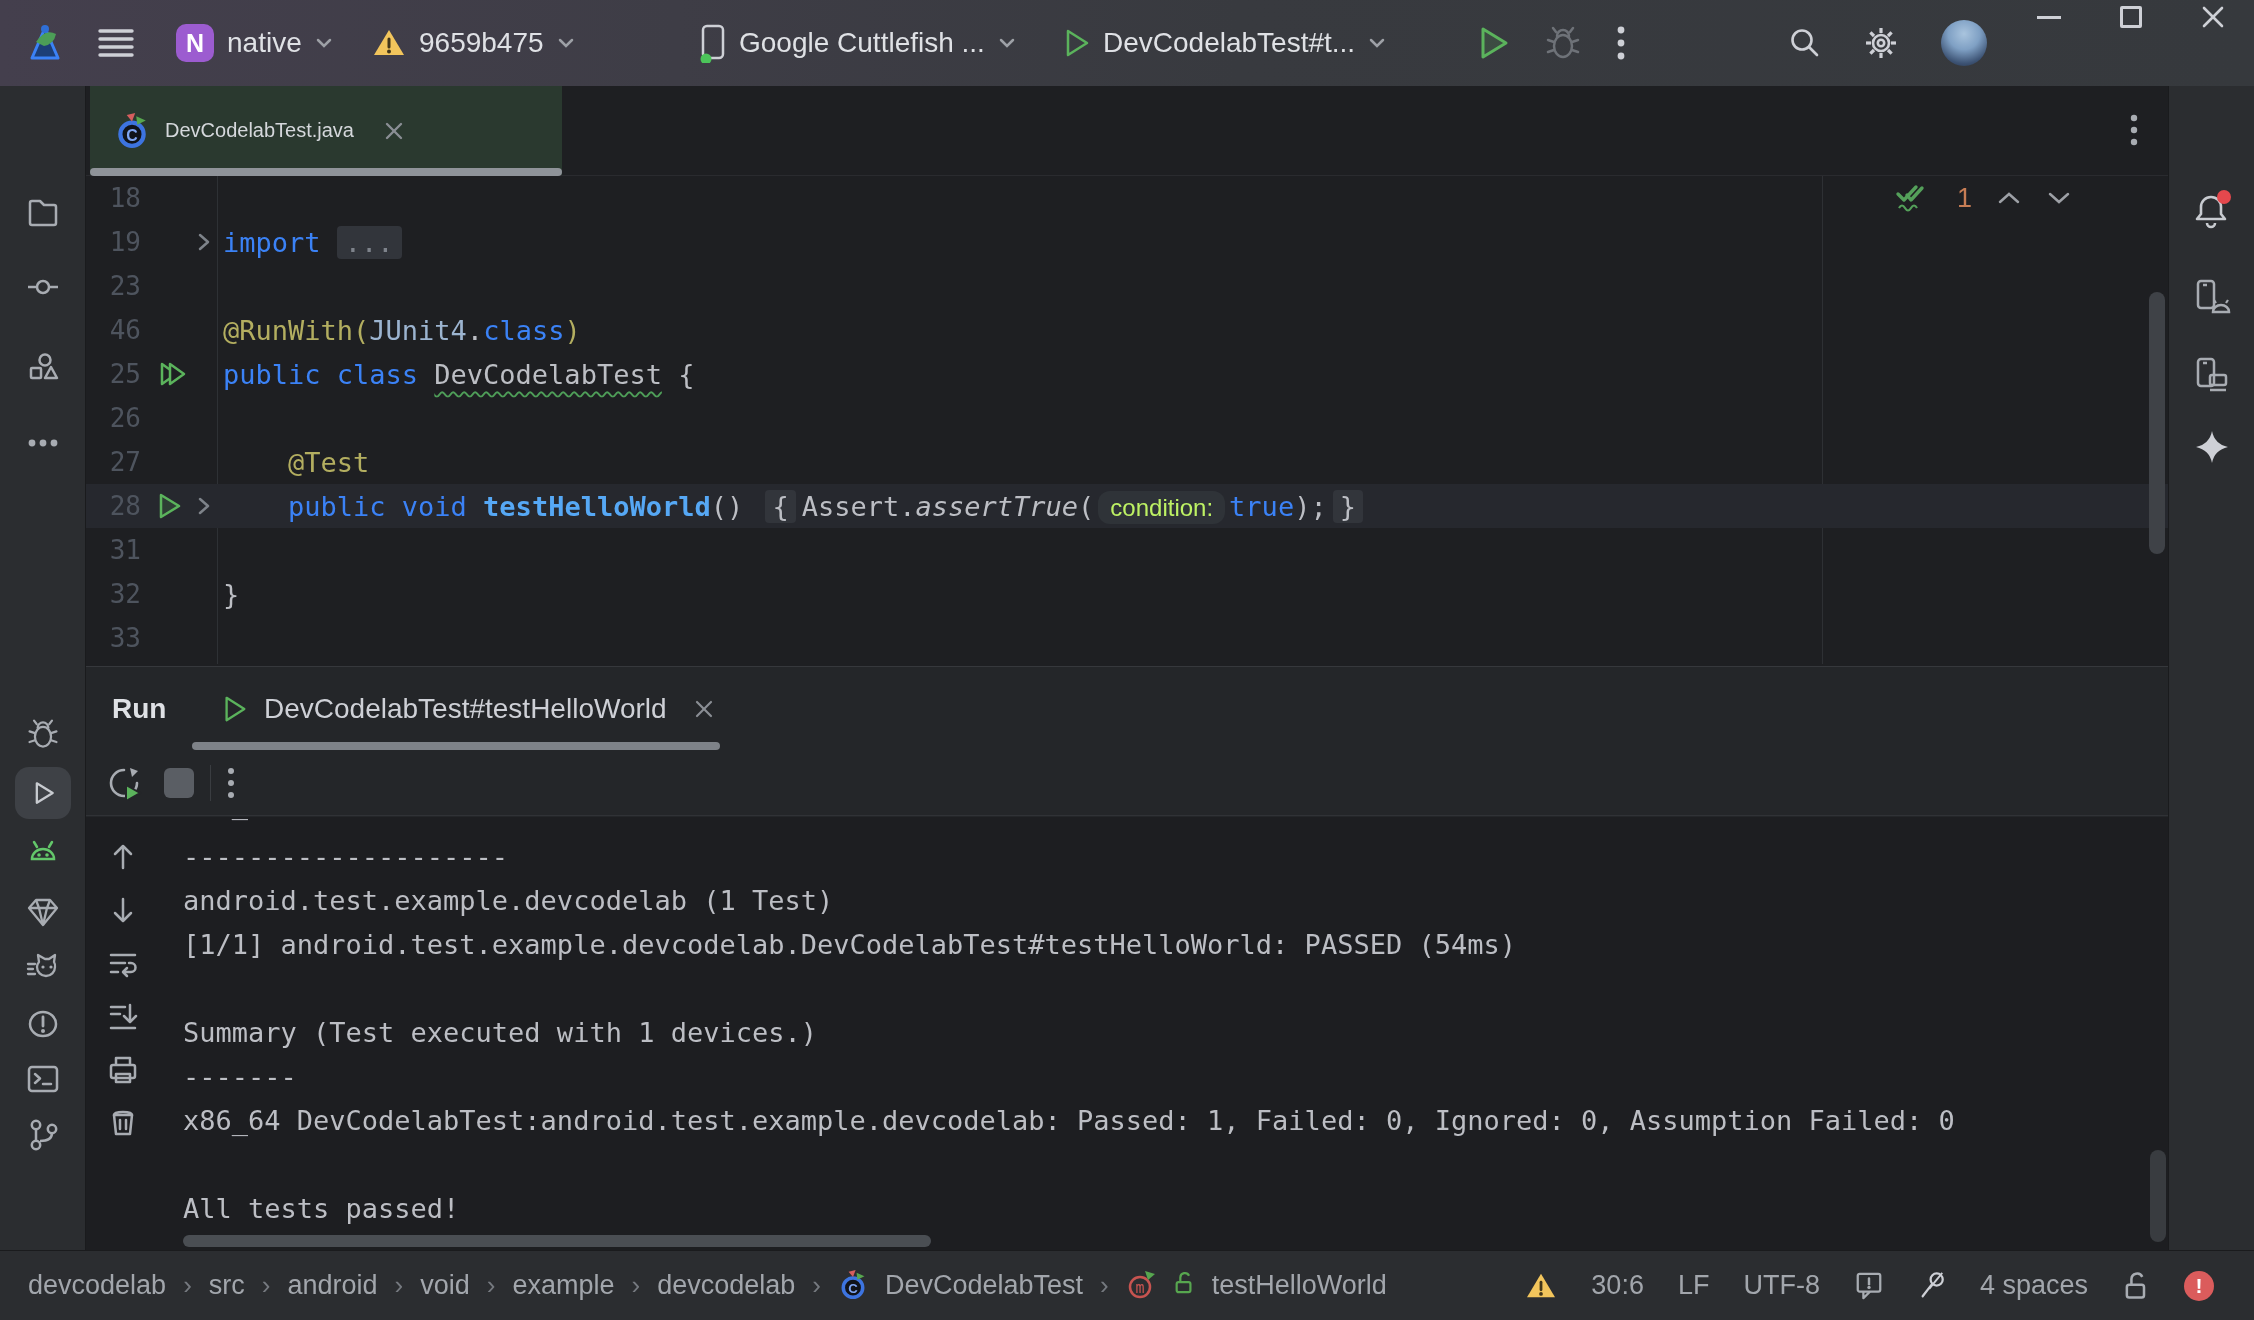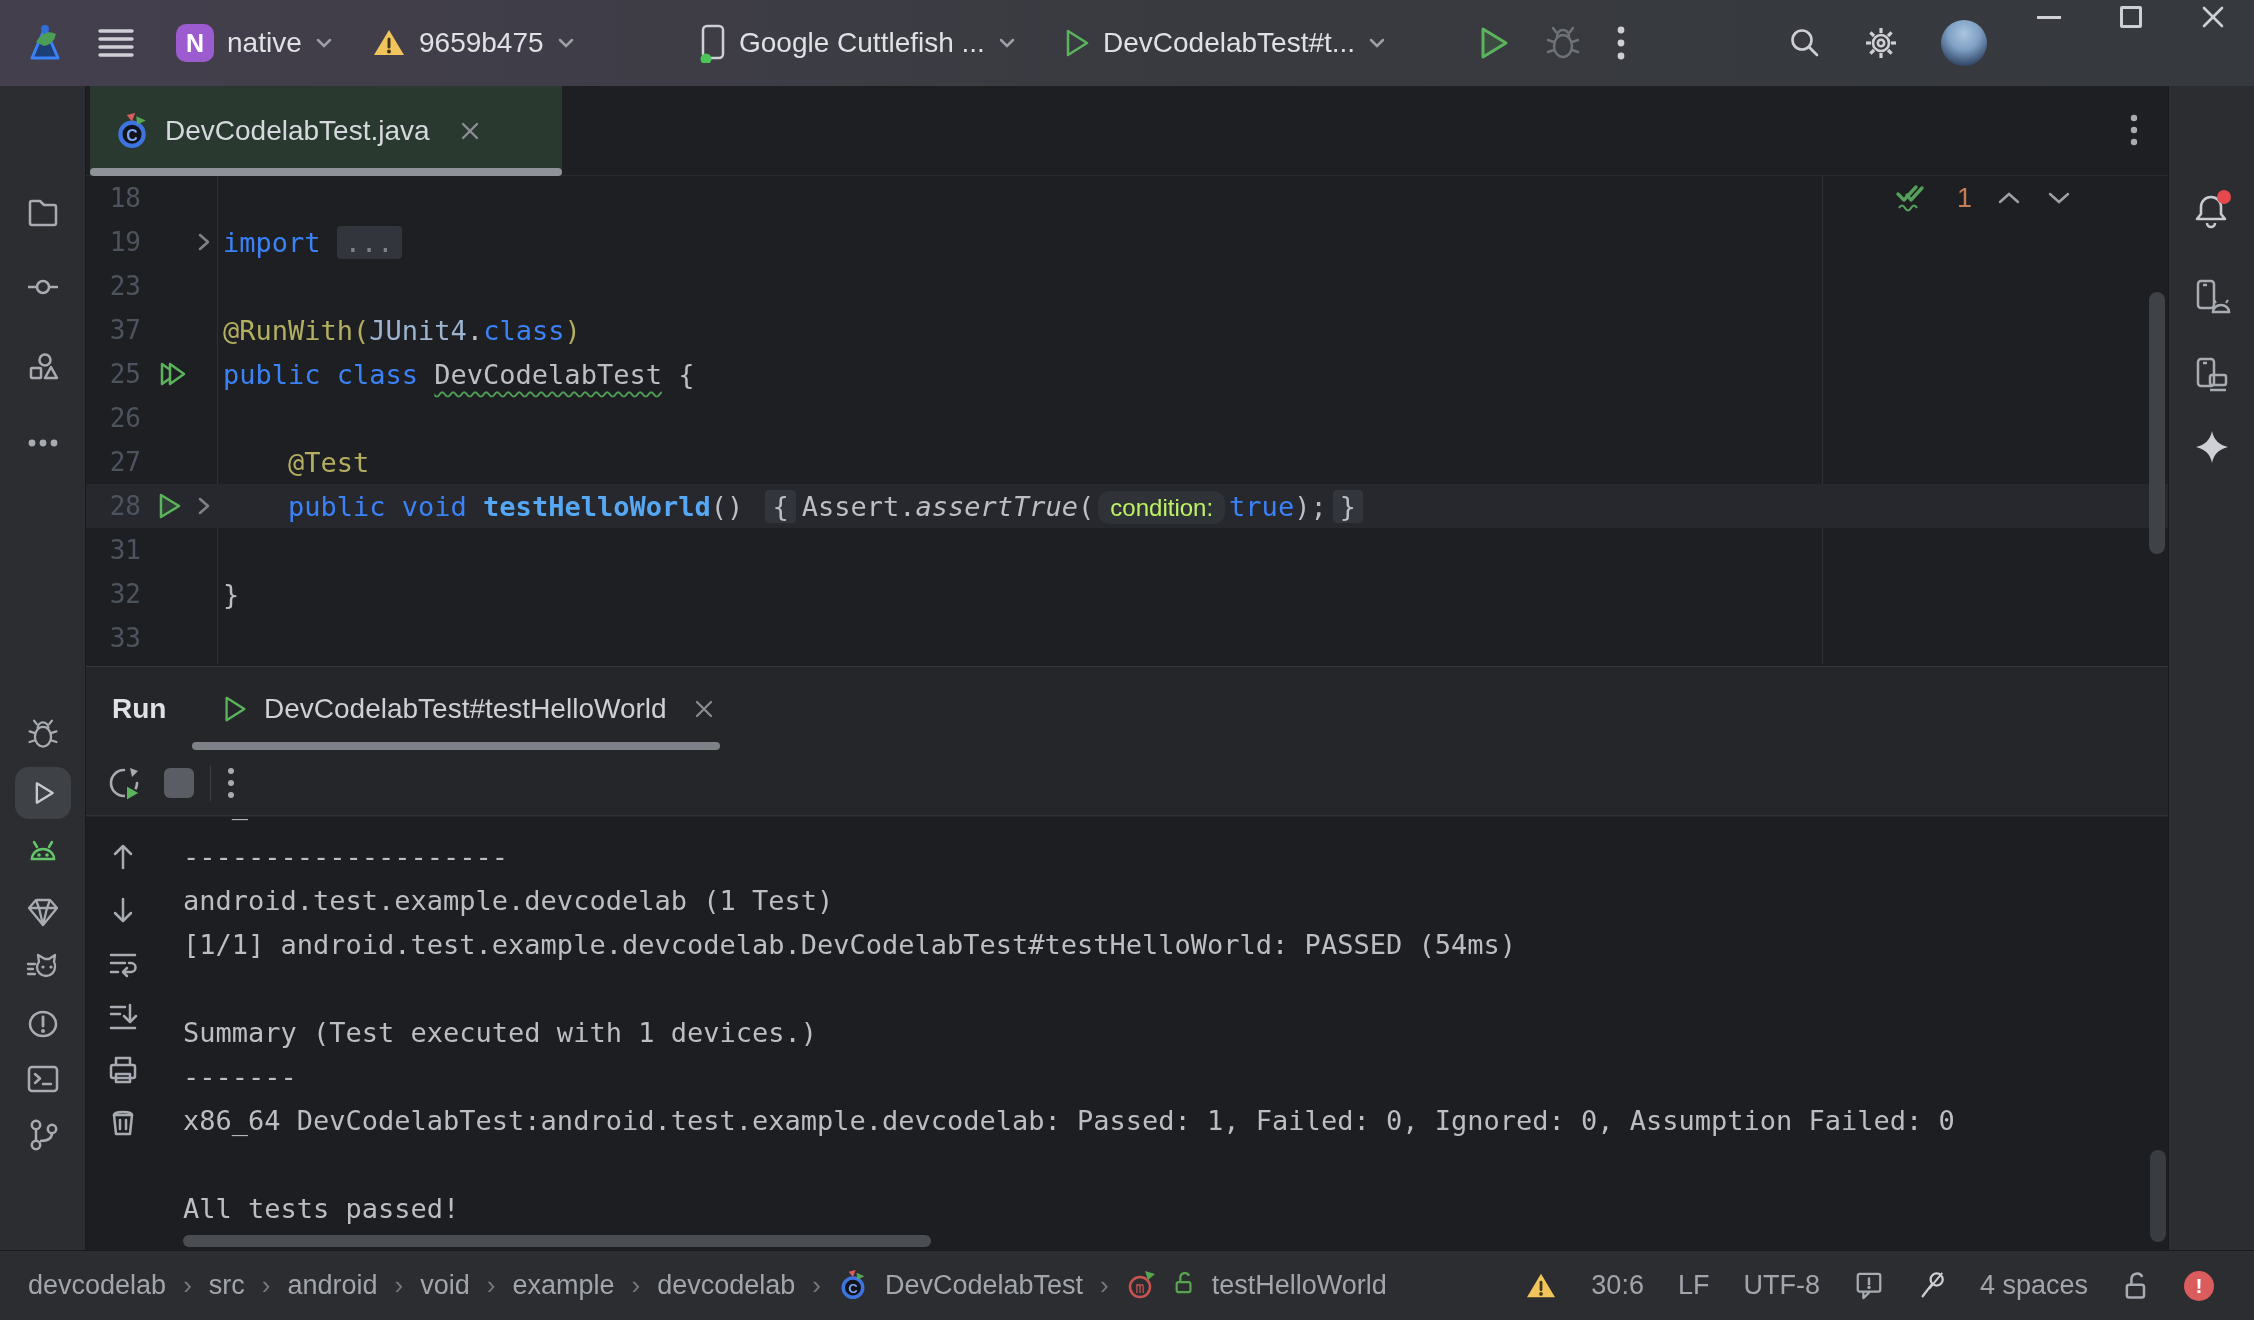--- a/index.html
+++ b/index.html
@@ -32,21 +32,21 @@
   .strip.right{right:0;border-left:1px solid #1A1B1D;}
   .strip-icon{position:absolute;left:26px;}
   .strip.right .strip-icon{left:24px;}
   .sel-box{position:absolute;left:15px;width:56px;height:52px;border-radius:14px;background:#3E4146;
     display:flex;align-items:center;justify-content:center;}
 
   
   .tabbar{position:absolute;left:86px;top:86px;width:2082px;height:90px;background:#1E1F22;border-bottom:1px solid #2A2B2F;}
   .etab{position:absolute;left:4px;top:0;height:89px;width:472px;background:#2A392F;
     display:flex;align-items:center;padding:0 24px;gap:15px;}
-  .etab-label{font-size:28px;color:#D5D8DC;white-space:nowrap;}
+  .etab-label{font-size:20px;color:#D5D8DC;white-space:nowrap;}
   .etab-underline{position:absolute;left:4px;top:82px;width:472px;height:8px;background:#8F9399;border-radius:4px;}
   .tabbar-kebab{position:absolute;right:30px;top:28px;}
 
   
   .editor{position:absolute;left:86px;top:176px;width:2082px;height:488px;background:#1E1F22;overflow:hidden;}
   .mline{position:absolute;left:1736px;top:0;bottom:0;width:1px;background:#2E3034;}
   .gutline{position:absolute;left:131px;top:0;bottom:0;width:1px;background:#2E3135;}
   .erow{position:relative;height:44px;display:flex;align-items:center;
     font-family:"DejaVu Sans Mono",monospace;font-size:27px;color:#BCBEC4;}
   .erow.cur{background:#26282E;}
@@ -415,21 +415,21 @@
       </span>
     </span>
     <span class="code"><span class="kw">import </span><span class="foldbox">...</span></span>
   </div>
   <div class="erow">
     <span class="ln">23</span>
       <span class="gut"></span>
       <span class="code"></span>
   </div>
   <div class="erow">
-    <span class="ln">37</span>
+    <span class="ln">46</span>
       <span class="gut"></span>
     <span class="code"><span class="ann">@RunWith(</span><span class="cls">JUnit4</span><span class="pln">.</span><span class="kw">class</span><span class="ann">)</span></span>
   </div>
   <div class="erow">
     <span class="ln">25</span>
     <span class="gut">
       <span class="runic">
         <svg width="32" height="30" viewBox="0 0 32 30">
           <path d="M5 5 L19 15 L5 25 Z" fill="#1E1F22" stroke="#5BB35C" stroke-width="2.5" stroke-linejoin="round"></path>
           <path d="M13 5 L27 15 L13 25 Z" fill="#1E1F22" stroke="#5BB35C" stroke-width="2.5" stroke-linejoin="round"></path>

